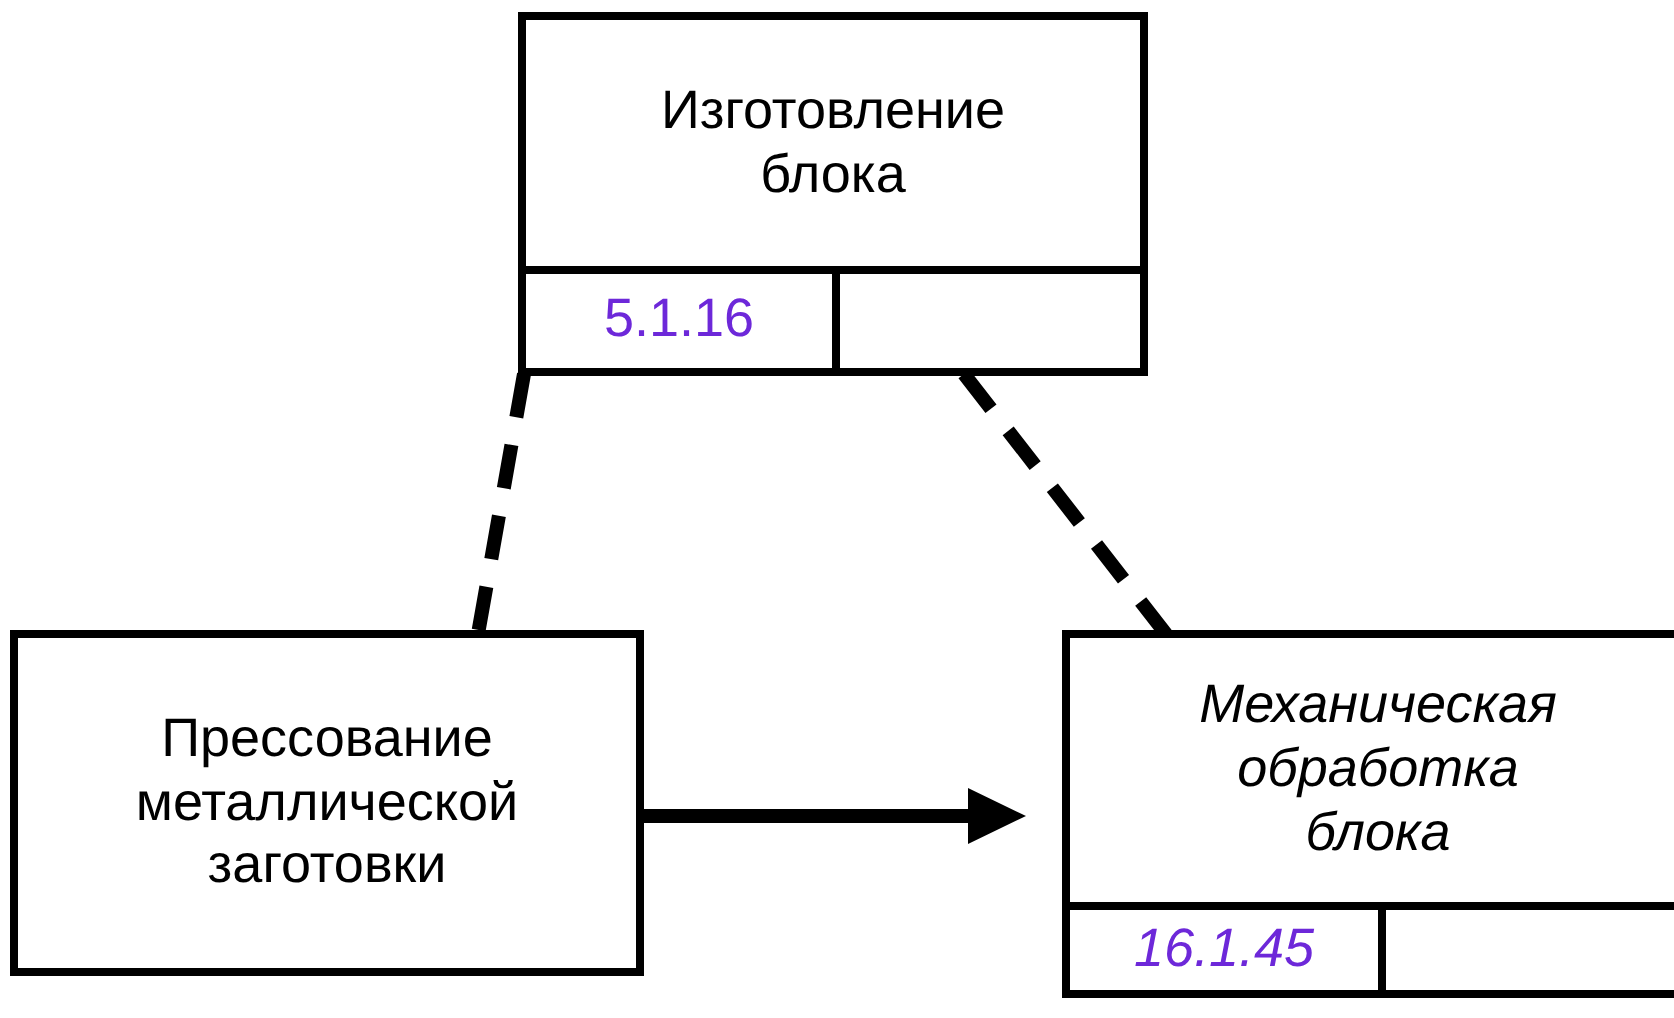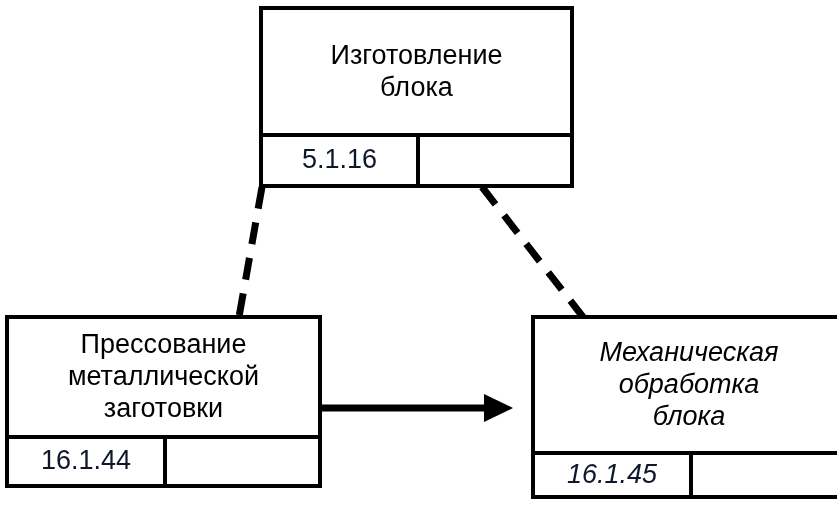--- a/index.html
+++ b/index.html
@@ -42,21 +42,21 @@
     flex: 0 0 auto;
     display: flex;
     border-top: 4px solid #000000;
     box-sizing: border-box;
   }
   .footer-code {
     box-sizing: border-box;
     display: flex;
     align-items: center;
     justify-content: center;
-    color: #0f172a;
+    color: #6d28d9;
     font-size: 27px;
     border-right: 4px solid #000000;
     padding-bottom: 2px;
   }
   .footer-blank {
     flex: 1 1 auto;
     box-sizing: border-box;
   }
 
   
@@ -121,24 +121,20 @@
     <div class="node-footer">
       <div class="footer-code">5.1.16</div>
       <div class="footer-blank"></div>
     </div>
   </div>
 
   <div class="node" id="node-left">
     <div class="node-title">Прессование
 металлической
 заготовки</div>
-    <div class="node-footer">
-      <div class="footer-code">16.1.44</div>
-      <div class="footer-blank"></div>
-    </div>
   </div>
 
   <div class="node" id="node-right">
     <div class="node-title">Механическая
 обработка
 блока</div>
     <div class="node-footer">
       <div class="footer-code">16.1.45</div>
       <div class="footer-blank"></div>
     </div>

